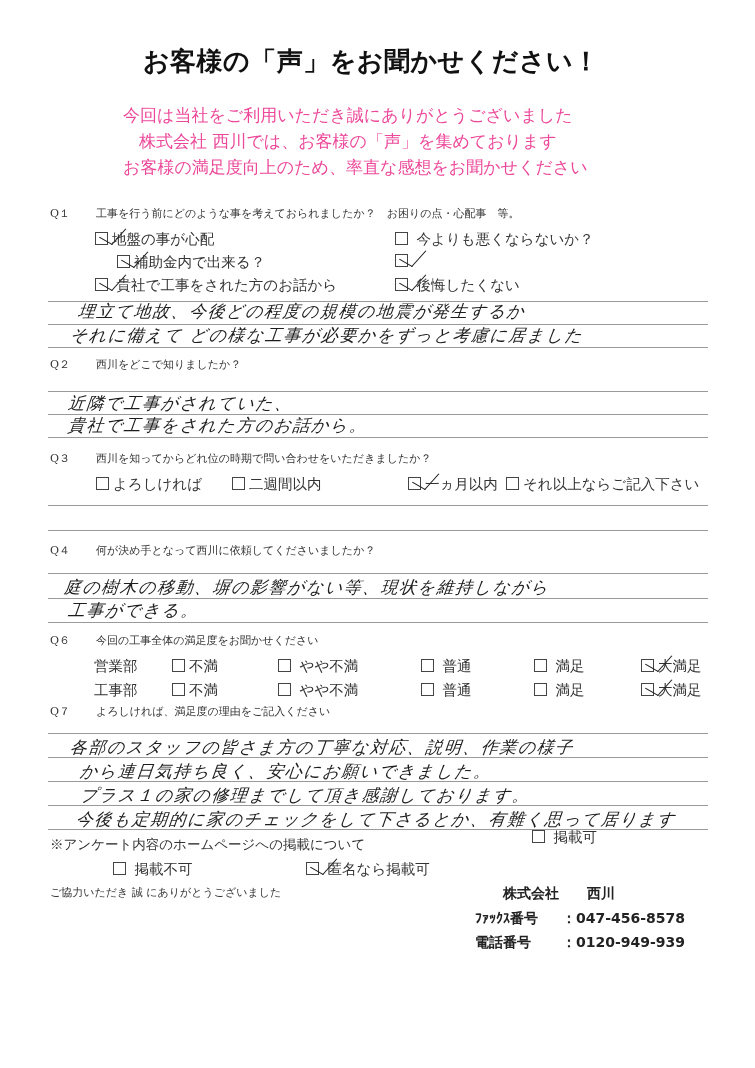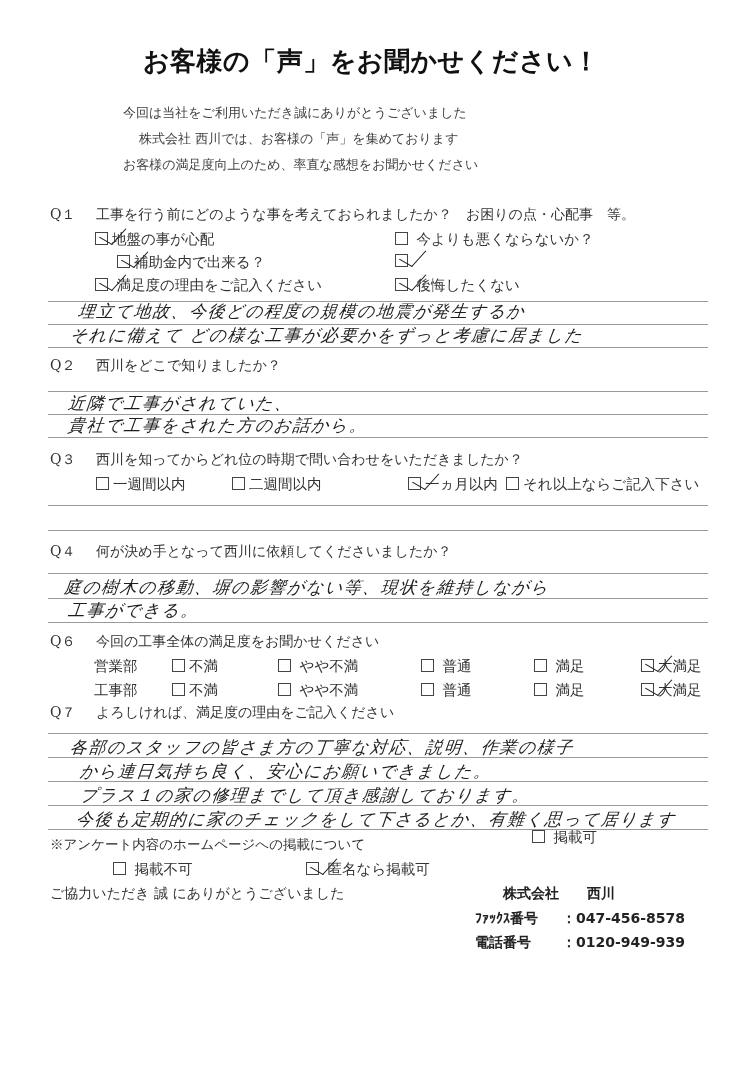--- a/index.html
+++ b/index.html
@@ -1,22 +1,22 @@
 <!DOCTYPE html>
 <html><head>
   <meta charset="utf-8">
   <style>
     html, body { margin:0; padding:0; background:#ffffff; }
     body { width:755px; height:1068px; position:relative; overflow:hidden;
            font-family: "DejaVu Serif", "Liberation Serif", serif; color:#222; }
     .abs { position:absolute; white-space:nowrap; }
     .title { left:143px; top:44px; font-family:"DejaVu Sans","Liberation Sans",sans-serif;
              font-size:26px; font-weight:bold; color:#111; letter-spacing:0.5px; }
-    .intro { font-size:13px; color:#404040; }
-    .q { font-size:14px; color:#333; }
+    .intro { font-size:17px; color:#ec4899; }
+    .q { font-size:11px; color:#333; }
     .qnum { display:inline-block; width:46px; }
     .opt { font-size:14.5px; color:#333; }
     .box { display:inline-block; width:11px; height:11px; border:1px solid #444;
            vertical-align:-1px; margin-right:4px; position:relative; background:#fff; }
     .box.checked::after { content:""; position:absolute; left:1px; top:-9px; width:14px; height:20px;
            border-right:1.6px solid #222; border-bottom:1.6px solid #222;
            transform:rotate(30deg) skewX(-12deg); transform-origin:bottom right; }
     .rule { position:absolute; left:48px; width:660px; height:1px; background:#9a9a9a; }
     .hand { position:absolute; font-family:"DejaVu Sans","Liberation Sans",sans-serif;
             font-size:17px; color:#1d1d1d; white-space:nowrap; font-style:italic;
@@ -32,42 +32,42 @@
 <div class="abs intro" style="left:139px; top:130px;">株式会社 西川では、お客様の「声」を集めております</div>
 <div class="abs intro" style="left:123px; top:156px;">お客様の満足度向上のため、率直な感想をお聞かせください</div>
 
 <div class="abs q" style="left:50px; top:206px;">
   <span class="qnum">Q１</span><span>工事を行う前にどのような事を考えておられましたか？　お困りの点・心配事　等。</span>
 </div>
 <div class="abs opt" style="left:95px; top:230px;"><span class="box checked"></span><span>地盤の事が心配</span></div>
 <div class="abs opt" style="left:395px; top:230px;text-align:right;"><span class="box"></span> <span>今よりも悪くならないか？</span></div>
 <div class="abs opt" style="left:95px; top:253px;margin-left:22px;"><span class="box checked"></span><span>補助金内で出来る？</span></div>
 <div class="abs opt" style="left:395px; top:253px;"><span class="box checked"></span> </div>
-<div class="abs opt" style="left:95px; top:276px;"><span class="box checked"></span> <span>満足度の理由をご記入ください</span></div>
+<div class="abs opt" style="left:95px; top:276px;"><span class="box checked"></span> <span>貴社で工事をされた方のお話から</span></div>
 <div class="abs opt" style="left:395px; top:276px;"><span class="box checked"></span> <span>後悔したくない</span></div>
 
 <div class="rule" style="top:301px;"></div>
 <div class="rule" style="top:324px;"></div>
 <div class="rule" style="top:347px;"></div>
 <div class="hand" style="left:78px; top:300px;">埋立て地故、今後どの程度の規模の地震が発生するか</div>
 <div class="hand" style="left:70px; top:324px;">それに備えて どの様な工事が必要かをずっと考慮に居ました</div>
 
 <div class="abs q" style="left:50px; top:357px;">
   <span class="qnum">Q２</span><span>西川をどこで知りましたか？</span>
 </div>
 <div class="rule" style="top:391px;"></div>
 <div class="rule" style="top:414px;"></div>
 <div class="rule" style="top:437px;"></div>
 <div class="hand" style="left:68px; top:392px;">近隣で工事がされていた、</div>
 <div class="hand" style="left:68px; top:414px;">貴社で工事をされた方のお話から。</div>
 
 <div class="abs q" style="left:50px; top:451px;">
   <span class="qnum">Q３</span><span>西川を知ってからどれ位の時期で問い合わせをいただきましたか？</span>
 </div>
-<div class="abs opt" style="left:96px; top:475px;"><span class="box"></span><span>一週間以内</span></div>
+<div class="abs opt" style="left:96px; top:475px;"><span class="box"></span><span>よろしければ</span></div>
 <div class="abs opt" style="left:232px; top:475px;"><span class="box"></span><span>二週間以内</span></div>
 <div class="abs opt" style="left:370px; top:475px;margin-left:38px;"><span class="box checked"></span><span>一ヵ月以内</span></div>
 <div class="abs opt" style="left:506px; top:475px;"><span class="box"></span><span>それ以上ならご記入下さい</span></div>
 <div class="rule" style="top:505px;"></div>
 <div class="rule" style="top:530px;"></div>
 
 <div class="abs q" style="left:50px; top:543px;">
   <span class="qnum">Q４</span><span>何が決め手となって西川に依頼してくださいましたか？</span>
 </div>
 <div class="rule" style="top:573px;"></div>

